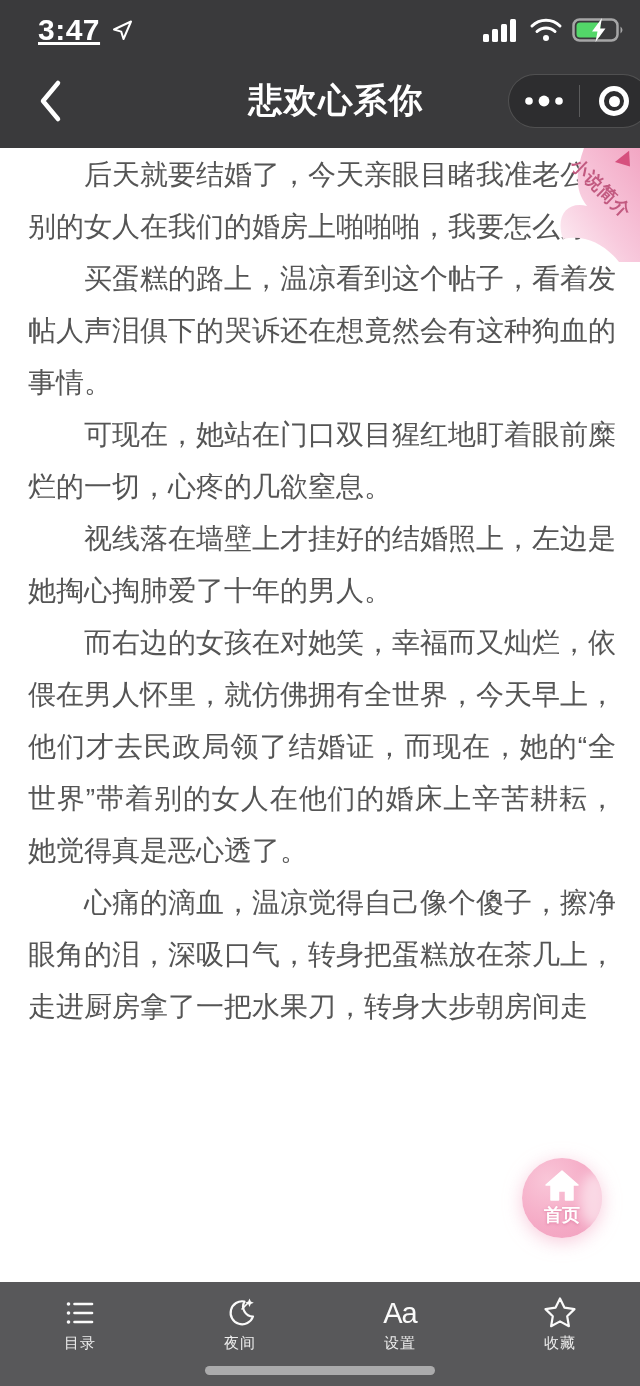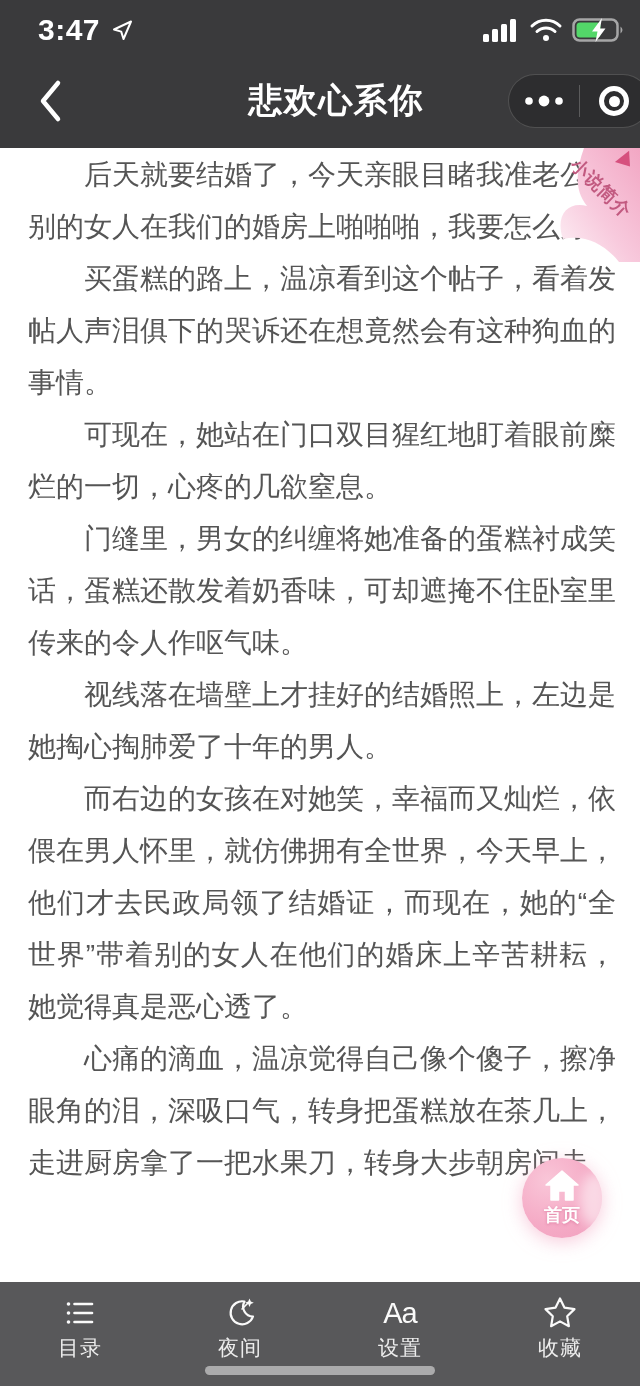--- a/index.html
+++ b/index.html
@@ -3,21 +3,21 @@
 <meta charset="utf-8">
 <style>
   * { margin:0; padding:0; box-sizing:border-box; }
   html,body { background:#fff; }
   body { font-family:"Liberation Sans","DejaVu Sans",sans-serif; }
   .phone { position:relative; width:640px; height:1386px; background:#fff; overflow:hidden; margin:0 auto; }
 
   
   .top-chrome { position:absolute; top:0; left:0; width:640px; height:148px; background:#3a3a3c; color:#fff; z-index:30; }
   .status-bar { position:absolute; top:0; left:0; width:100%; height:54px; display:flex; align-items:center; padding:6px 10px 0 38px; }
-  .time { font-size:30px; font-weight:700; letter-spacing:.5px; }
+  .time { font-size:30px; font-weight:700; letter-spacing:.5px;text-decoration:underline; }
   .loc-icon { margin-left:10px; display:flex; align-items:center; }
   .status-spacer { flex:1; }
   .status-right { display:flex; align-items:center; gap:9px; padding-right:2px; }
 
   .nav-bar { position:absolute; top:54px; left:0; width:100%; height:94px; display:flex; align-items:center;margin-left:16px; }
   .back-btn { position:absolute; left:14px; top:50%; transform:translateY(-50%); width:40px; height:50px; display:flex; align-items:center; justify-content:center; }
   .nav-title { width:100%; text-align:center; font-size:34px; font-weight:600; letter-spacing:1px; }
   .capsule { position:absolute; right:6px; top:50%; transform:translateY(-50%); width:142px; height:54px; border:1px solid rgba(255,255,255,.17); background:rgba(30,30,32,.45); border-radius:27px; display:flex; align-items:center; }
   .capsule-half { flex:1; display:flex; align-items:center; justify-content:center; height:100%; }
   .capsule-divider { width:1px; height:32px; background:rgba(255,255,255,.22); }
@@ -43,21 +43,21 @@
     background:radial-gradient(circle at 32% 28%, #f9c6d8 0%, #f5abc6 55%, #f19fbe 100%);
     box-shadow:0 4px 18px rgba(243,163,192,.55); display:flex; flex-direction:column; align-items:center; justify-content:center; overflow:hidden; }
   .fab-home::after { content:""; position:absolute; right:-8px; top:14px; width:30px; height:56px; background:rgba(255,255,255,.55); border-radius:50%; filter:blur(6px); }
   .fab-label { font-size:18px; font-weight:700; color:#fff; margin-top:1px; text-shadow:0 1px 3px rgba(214,106,147,.65); }
 
   
   .toolbar { position:absolute; left:0; bottom:0; width:640px; height:104px; background:rgba(56,56,58,.84); z-index:50; display:flex; }
   .tool-item { flex:1; display:flex; flex-direction:column; align-items:center; padding-top:12px; }
   .tool-icon { height:38px; display:flex; align-items:center; justify-content:center; color:#fafafa; }
   .aa-glyph { font-size:29px; color:#fafafa; letter-spacing:-1px; line-height:34px; }
-  .tool-label { font-size:21px; color:#ededed; margin-top:2px; letter-spacing:1px; }
+  .tool-label { font-size:15px; color:#ededed; margin-top:2px; letter-spacing:1px; }
   .home-indicator { position:absolute; left:205px; bottom:11px; width:230px; height:9px; border-radius:5px; background:rgba(240,240,240,.55); z-index:60; }
 
   svg { display:block; }
 </style>
 </head>
 <body>
 
 <div class="phone">
 
   <div class="top-chrome">
@@ -137,21 +137,20 @@
 
   <div class="chapter-head">
     <h1>第一章 惊喜</h1>
     <div class="chapter-divider"></div>
   </div>
 
   <div class="reading">
     <p>后天就要结婚了，今天亲眼目睹我准老公和别的女人在我们的婚房上啪啪啪，我要怎么办？</p>
     <p>买蛋糕的路上，温凉看到这个帖子，看着发帖人声泪俱下的哭诉还在想竟然会有这种狗血的事情。</p>
     <p>可现在，她站在门口双目猩红地盯着眼前糜烂的一切，心疼的几欲窒息。</p>
-    <p>门缝里，男女的纠缠将她准备的蛋糕衬成笑话，蛋糕还散发着奶香味，可却遮掩不住卧室里传来的令人作呕气味。</p>
     <p>视线落在墙壁上才挂好的结婚照上，左边是她掏心掏肺爱了十年的男人。</p>
     <p>而右边的女孩在对她笑，幸福而又灿烂，依偎在男人怀里，就仿佛拥有全世界，今天早上，他们才去民政局领了结婚证，而现在，她的“全世界”带着别的女人在他们的婚床上辛苦耕耘，她觉得真是恶心透了。</p>
     <p>心痛的滴血，温凉觉得自己像个傻子，擦净眼角的泪，深吸口气，转身把蛋糕放在茶几上，走进厨房拿了一把水果刀，转身大步朝房间走</p>
   </div>
 
   <div class="fab-home">
     <svg width="36" height="33" viewBox="0 0 36 33">
       <path d="M18 2 L34 16 L29 16 L29 31 L21.5 31 L21.5 22 L14.5 22 L14.5 31 L7 31 L7 16 L2 16 Z" fill="#fff" stroke="#fff" stroke-width="1.5" stroke-linejoin="round"></path>
     </svg>
     <span class="fab-label">首页</span>

